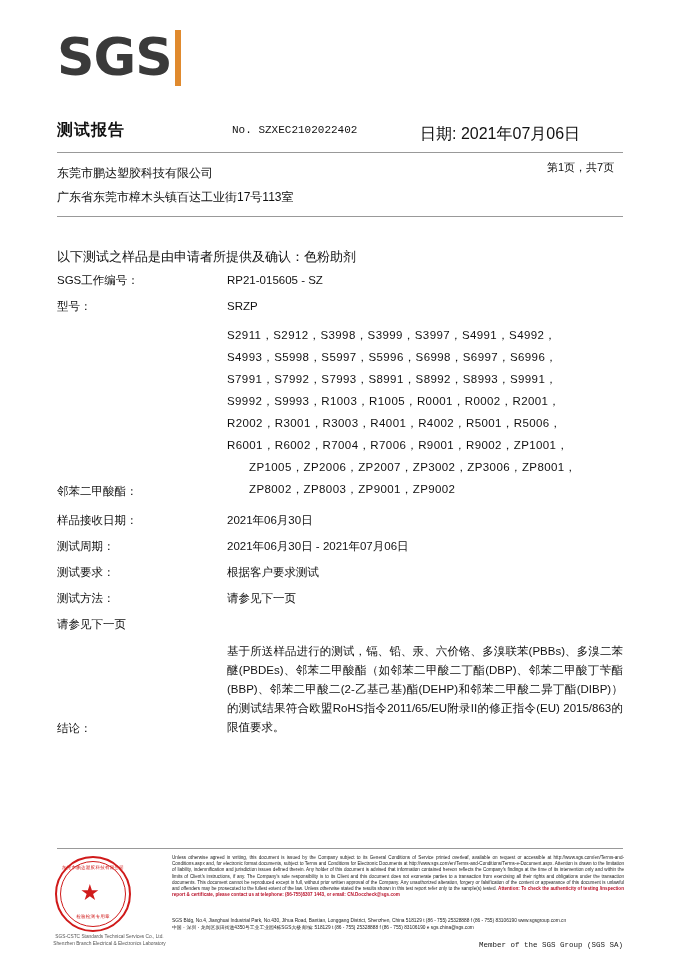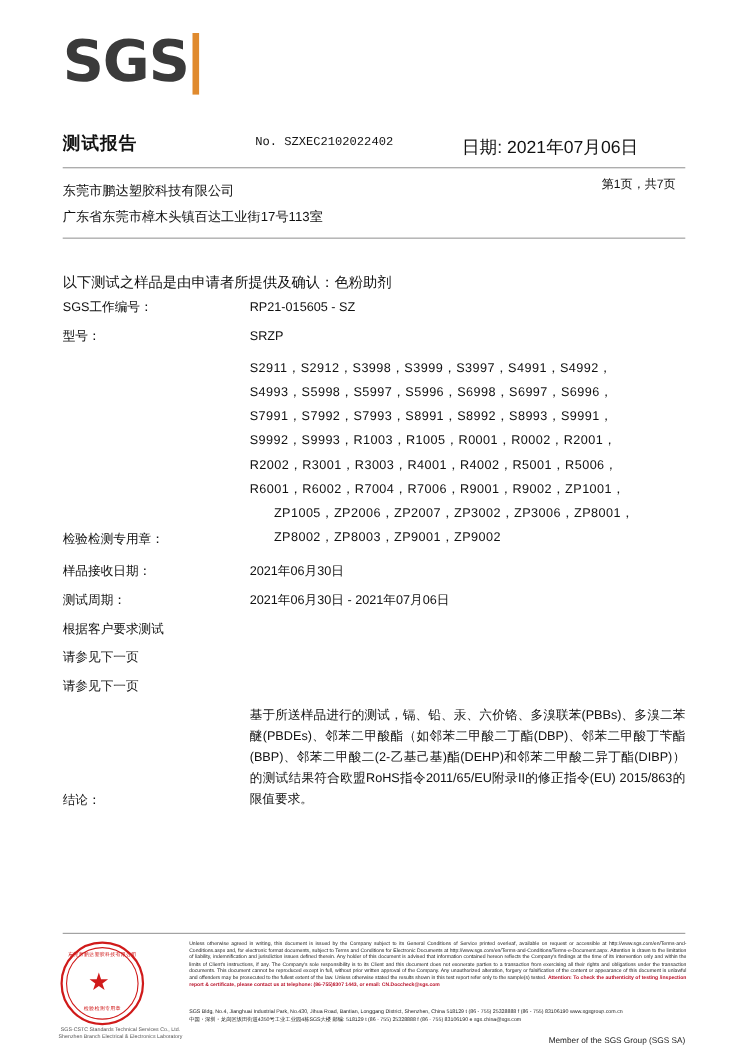--- a/index.html
+++ b/index.html
@@ -251,20 +251,21 @@
     color: #222;
   }
   .addr-row { display: block; white-space: nowrap; }
 
   .sgs-member {
     position: absolute;
     right: 54px;
     top: 941px;
     font-size: 7.5px;
     color: #222;
+    font-family: Liberation Mono, monospace;
   }
 </style>
 </head>
 <body>
 
 <div class="page">
 
   <div class="logo-wrap">
     <div class="logo-bar"></div>
     <div class="logo-text">SGS</div>
@@ -292,21 +293,21 @@
       <div class="flabel">SGS工作编号：</div>
       <div class="fvalue">RP21-015605 - SZ</div>
     </div>
 
     <div class="frow">
       <div class="flabel">型号：</div>
       <div class="fvalue">SRZP</div>
     </div>
 
     <div class="frow">
-      <div class="flabel">检验检测专用章：</div>
+      <div class="flabel">邻苯二甲酸酯：</div>
       <div class="fvalue">
         <div class="ref-line">S2911，S2912，S3998，S3999，S3997，S4991，S4992，</div>
         <div class="ref-line">S4993，S5998，S5997，S5996，S6998，S6997，S6996，</div>
         <div class="ref-line">S7991，S7992，S7993，S8991，S8992，S8993，S9991，</div>
         <div class="ref-line">S9992，S9993，R1003，R1005，R0001，R0002，R2001，</div>
         <div class="ref-line">R2002，R3001，R3003，R4001，R4002，R5001，R5006，</div>
         <div class="ref-line">R6001，R6002，R7004，R7006，R9001，R9002，ZP1001，</div>
         <div class="ref-line indent">ZP1005，ZP2006，ZP2007，ZP3002，ZP3006，ZP8001，</div>
         <div class="ref-line indent">ZP8002，ZP8003，ZP9001，ZP9002</div>
       </div>
@@ -314,23 +315,25 @@
 
     <div class="frow" style="margin-top:12px;">
       <div class="flabel">样品接收日期：</div>
       <div class="fvalue">2021年06月30日</div>
     </div>
     <div class="frow">
       <div class="flabel">测试周期：</div>
       <div class="fvalue">2021年06月30日 - 2021年07月06日</div>
     </div>
     <div class="frow">
+      <div class="flabel">测试要求：</div>
       <div class="fvalue">根据客户要求测试</div>
     </div>
     <div class="frow">
+      <div class="flabel">测试方法：</div>
       <div class="fvalue">请参见下一页</div>
     </div>
     <div class="frow">
       <div class="fvalue">请参见下一页</div>
     </div>
 
     <div class="frow" style="margin-top:4px;">
       <div class="flabel">结论：</div>
       <div class="fvalue concl">基于所送样品进行的测试，镉、铅、汞、六价铬、多溴联苯(PBBs)、多溴二苯醚(PBDEs)、邻苯二甲酸酯（如邻苯二甲酸二丁酯(DBP)、邻苯二甲酸丁苄酯(BBP)、邻苯二甲酸二(2-乙基己基)酯(DEHP)和邻苯二甲酸二异丁酯(DIBP)）的测试结果符合欧盟RoHS指令2011/65/EU附录II的修正指令(EU) 2015/863的限值要求。</div>
     </div>

